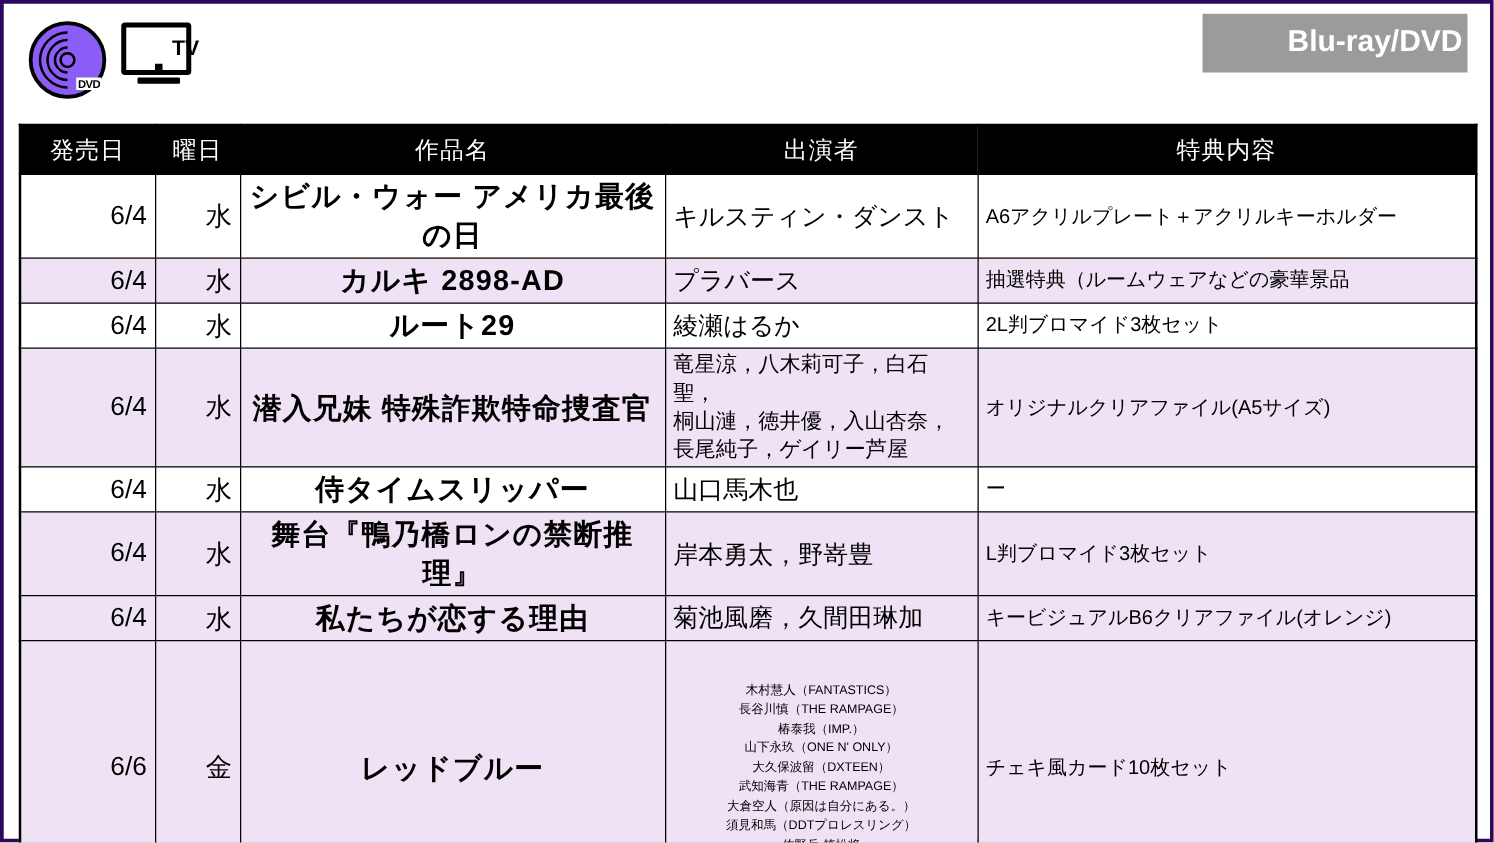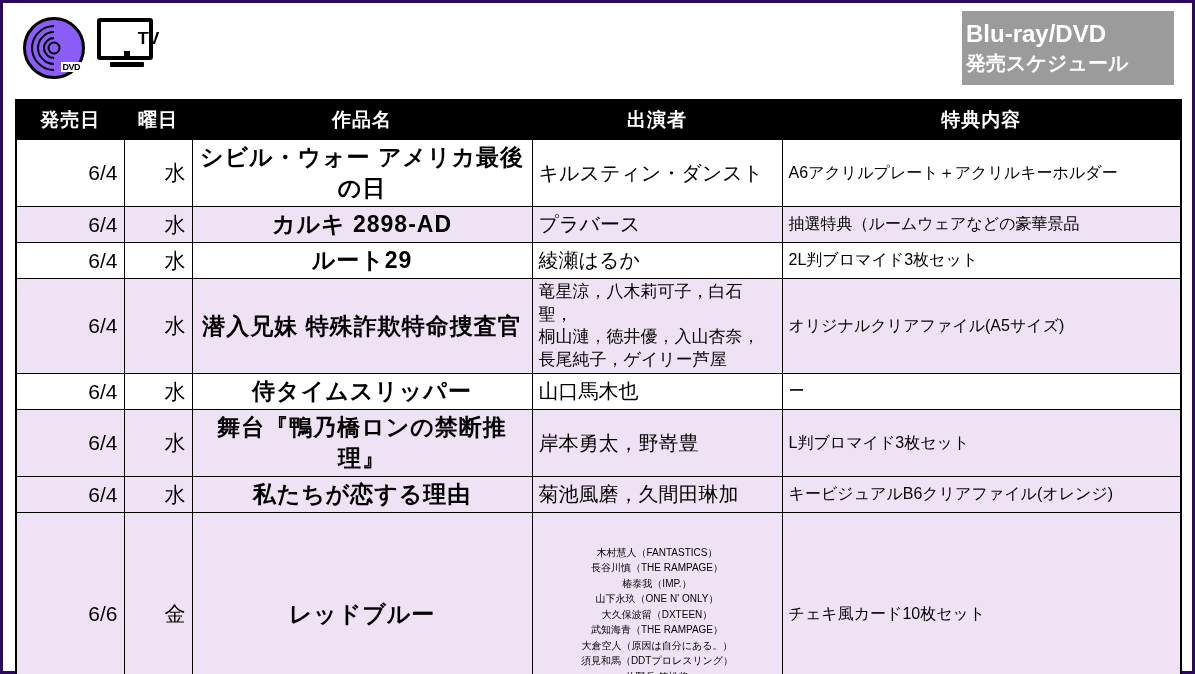--- a/index.html
+++ b/index.html
@@ -123,21 +123,21 @@
     letter-spacing: 1px;
     text-align: center;
   }
   .badge {
     position: absolute;
     right: 18px;
     top: 8px;
     width: 212px;
     background: #9b9b9b;
     color: #ffffff;
-    text-align: left;
+    text-align: right;
     padding: 7px 4px 8px;
     box-sizing: border-box;
     line-height: 1.35;
     margin-left: 43px;
   }
   .badge .line1 {
     font-size: 24px;
     font-weight: bold;
   }
   .badge .line2 {
@@ -157,21 +157,21 @@
   }
   table.schedule th, table.schedule td {
     border: 1px solid #000;
     padding: 2px 6px;
     vertical-align: middle;
   }
   table.schedule thead th {
     background: #000000;
     color: #ffffff;
     font-size: 19px;
-    font-weight: bold;
+    font-weight: normal;
     text-align: center;
     height: 34px;
     letter-spacing: 1px;
   }
   col.c-date { width: 108px; }
   col.c-day { width: 68px; }
   col.c-title { width: 340px; }
   col.c-cast { width: 250px; }
   col.c-bonus { width: 399px; }
 
@@ -220,21 +220,20 @@
       <div class="icon-tv">
         <div class="screen">TV</div>
         <div class="leg"></div>
         <div class="stand"></div>
       </div>
     </div>
 
 
     <div class="badge">
       <div class="line1">Blu-ray/DVD</div>
-      <div class="line2">発売スケジュール</div>
     </div>
   </div>
 
   <div class="table-wrap">
     <table class="schedule">
       <colgroup>
         <col class="c-date">
         <col class="c-day">
         <col class="c-title">
         <col class="c-cast">

